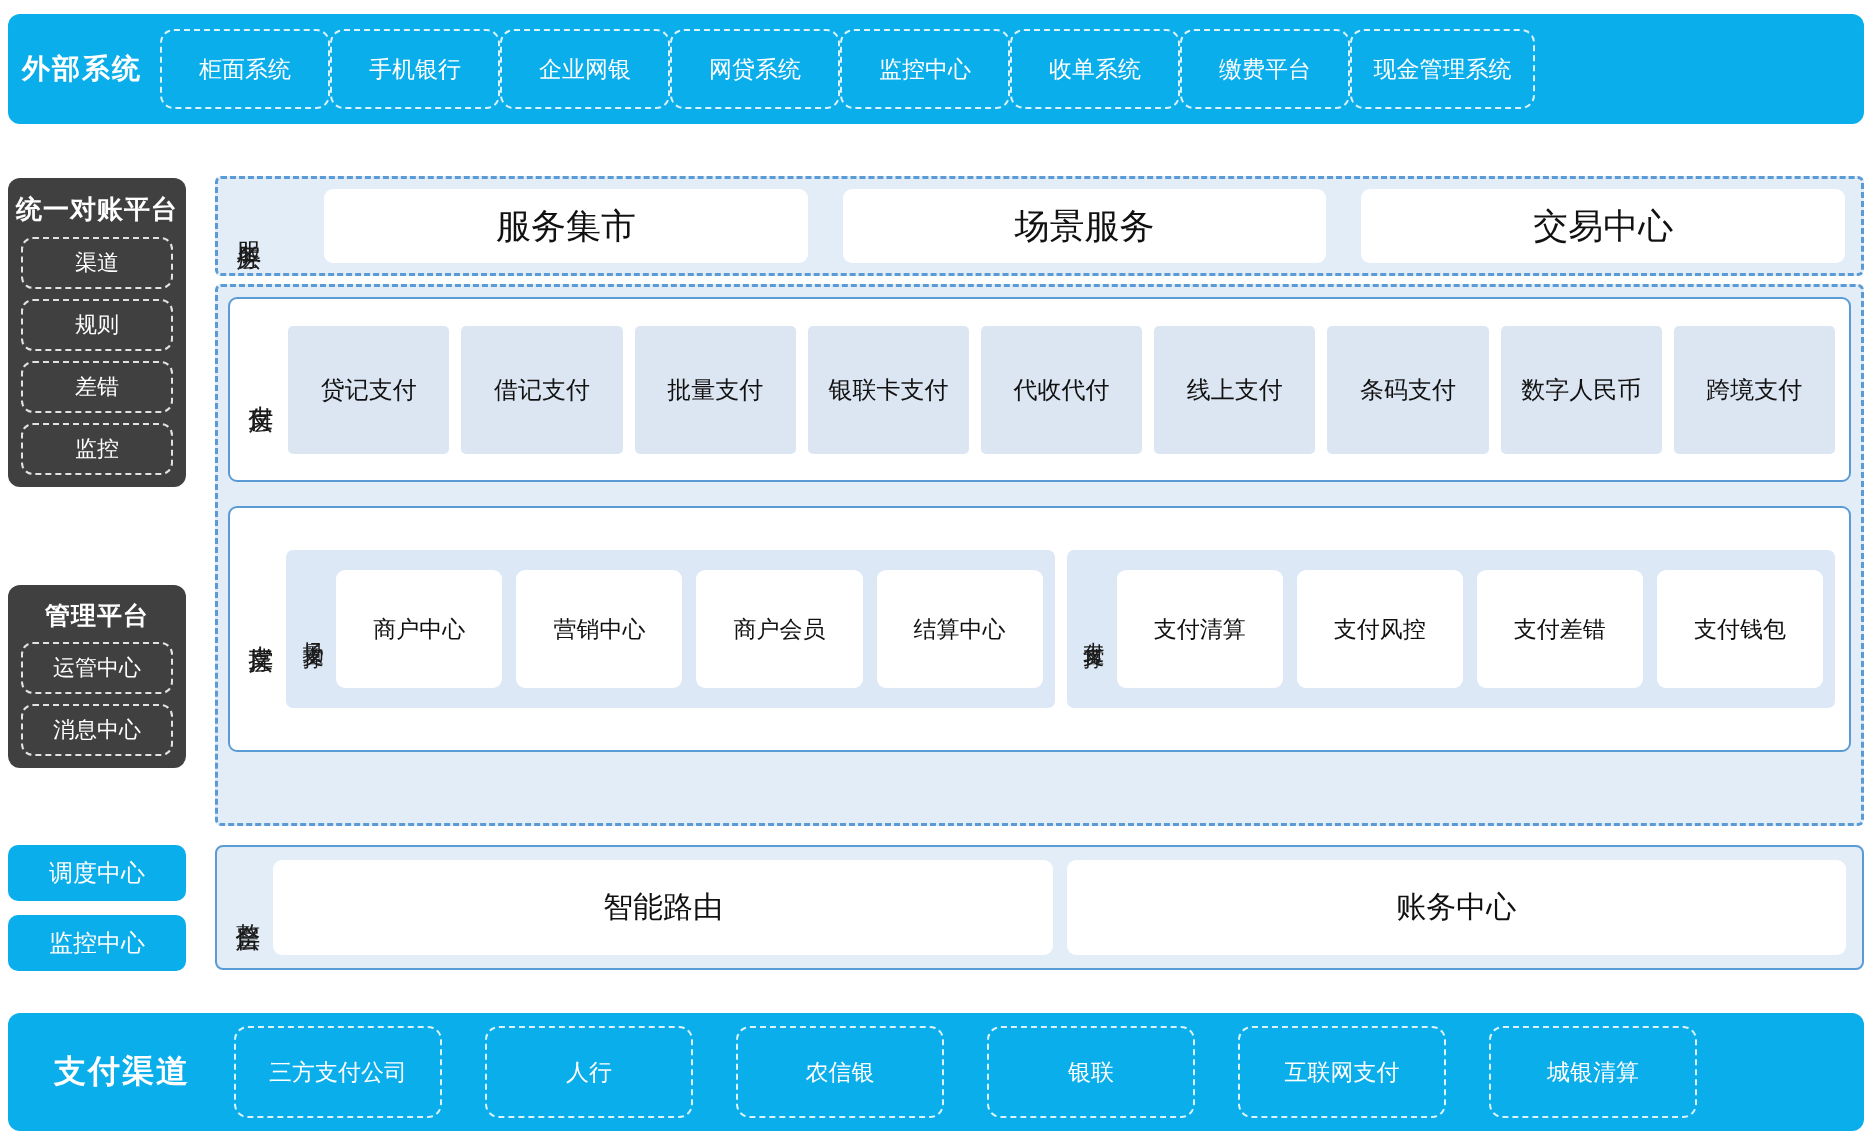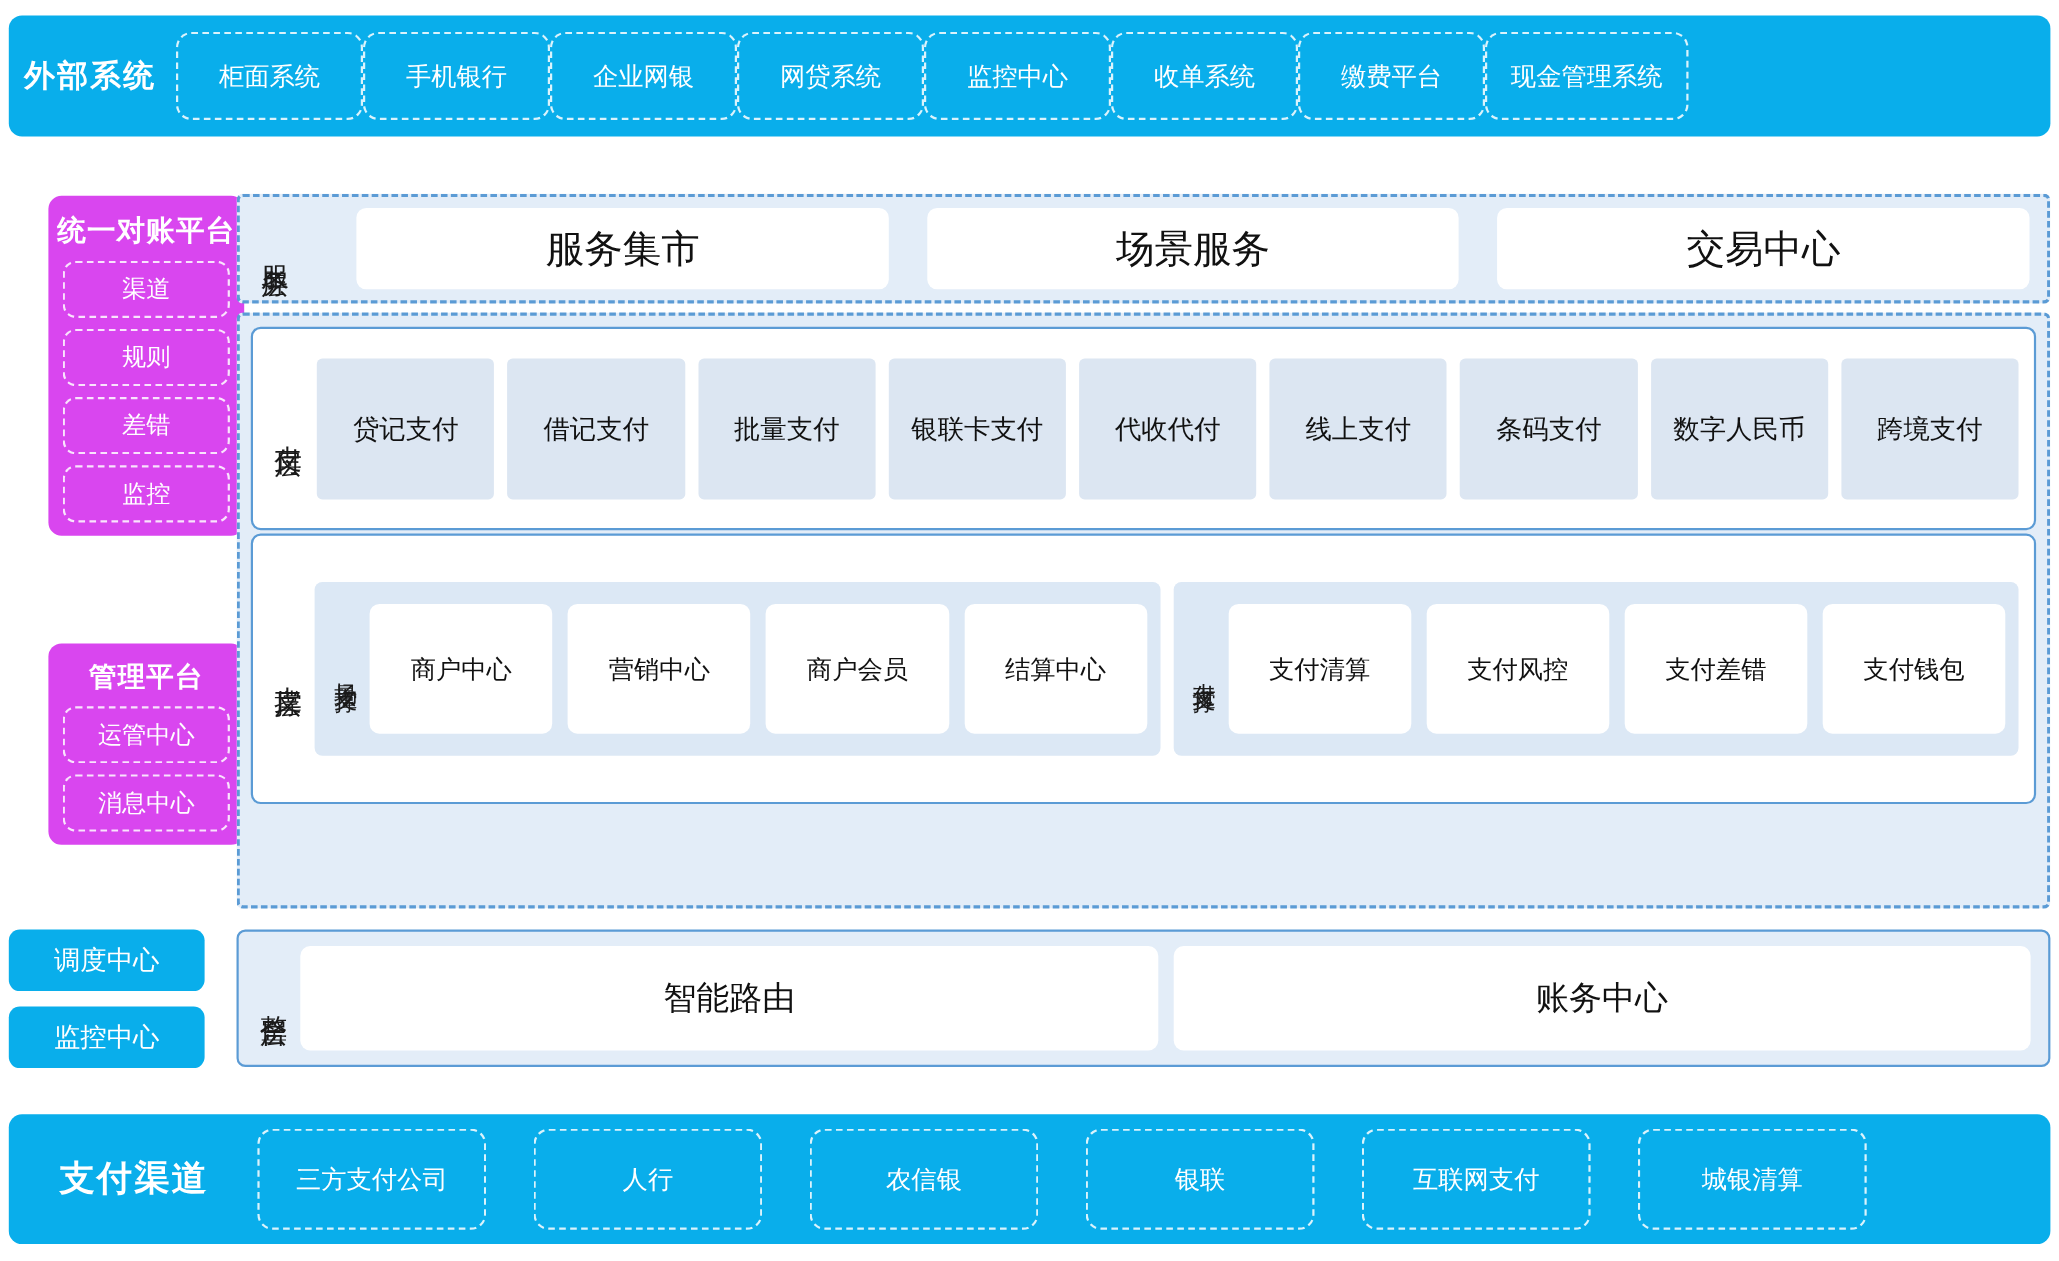--- a/index.html
+++ b/index.html
@@ -49,27 +49,26 @@
   #botbar { left: 8px; top: 1013px; width: 1856px; height: 118px; }
   #botbar .bar-title { width: 200px; margin-left: 14px; font-size: 32px; }
   #botbar .chips { display: flex; gap: 43px; margin-left: 12px; }
   #botbar .dash-chip { width: 208px; height: 92px; font-size: 23px; }
 
   
   .side-block {
     position: absolute;
     left: 8px;
     width: 178px;
-    background: #d946ef;
+    background: #404040;
     border-radius: 12px;
     padding: 8px 13px 12px 13px;
     display: flex;
     flex-direction: column;
     align-items: center;
-    margin-left: 36px;
   }
   .side-title {
     color: #fff; font-size: 26px; font-weight: bold;
     white-space: nowrap; margin: 6px 0 10px 0; letter-spacing: 1px;
   }
   .side-title.small { font-size: 25px; }
   .side-chip {
     width: 100%; height: 52px;
     border: 2px dashed rgba(255,255,255,.85);
     border-radius: 12px;
@@ -123,21 +122,21 @@
   #service-layer .white-card { flex: 1; font-size: 35px; }
 
   
   #mid-container {
     position: absolute; left: 215px; top: 284px;
     width: 1649px; height: 542px;
     background: #E3EDF8;
     border: 3px dashed #5B9BD5;
     border-radius: 6px;
     padding: 10px;
-    display: flex; flex-direction: column; gap: 3px;
+    display: flex; flex-direction: column; gap: 24px;
   }
   .inner-box {
     background: #ffffff;
     border: 2px solid #5B9BD5;
     border-radius: 9px;
     display: flex; align-items: center;
     padding: 0 14px;
   }
   #pay-layer { height: 185px; }
   #pay-layer .vlabel { margin: 0 14px 0 4px; }

